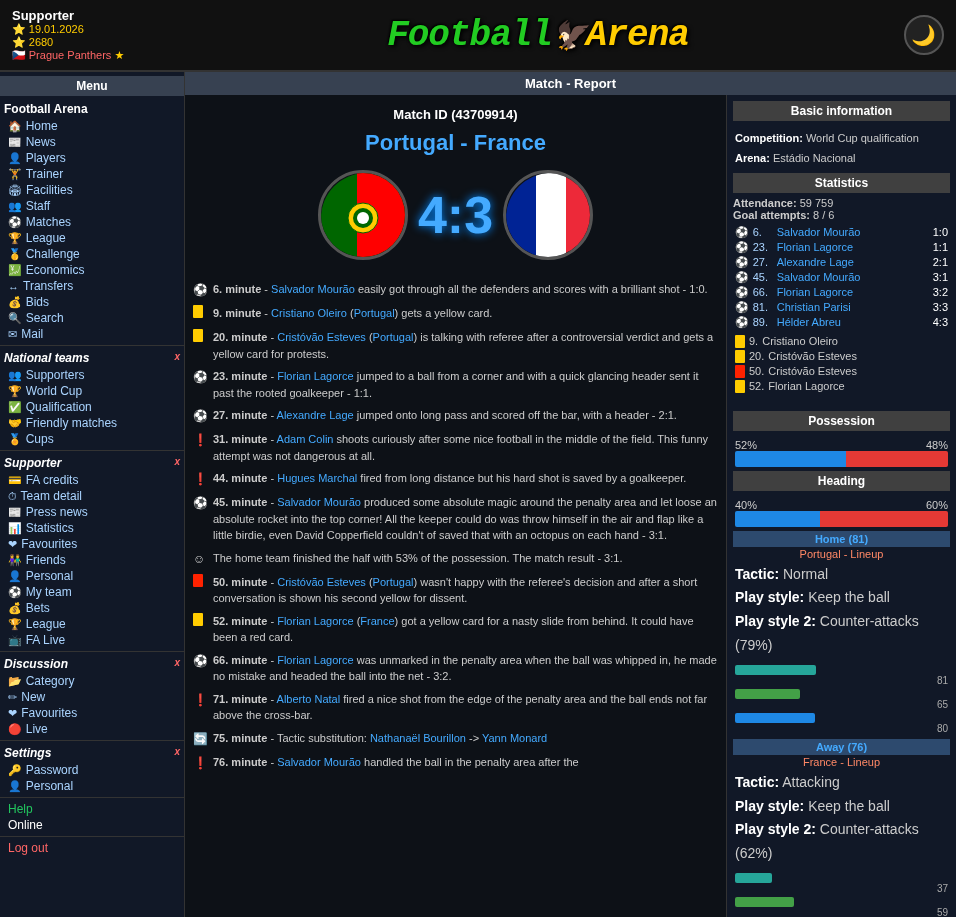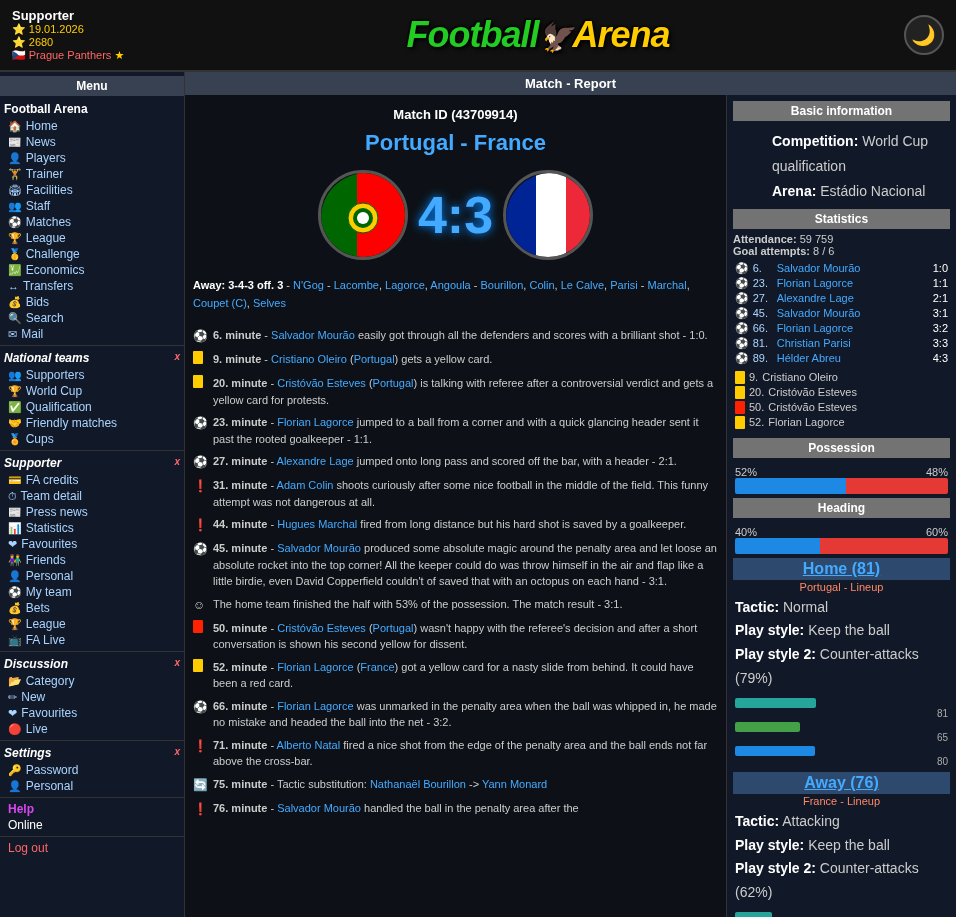--- a/index.html
+++ b/index.html
@@ -7,21 +7,21 @@
 
     
     .outer { display: flex; flex-direction: column; }
     .top-bar { background: #111; display: flex; align-items: center; padding: 8px 12px; border-bottom: 2px solid #333; }
     .top-bar .supporter-info { color: #aaa; font-size: 11px; min-width: 160px; }
     .top-bar .supporter-info .name { color: #fff; font-weight: bold; font-size: 13px; }
     .top-bar .supporter-info .date { color: #ffcc00; }
     .top-bar .supporter-info .coins { color: #ffcc00; }
     .top-bar .supporter-info .team { color: #ff6666; }
     .top-bar .logo { flex: 1; text-align: center; }
-    .top-bar .logo-text { font-size: 36px; font-weight: 900; font-style: italic; color: #22cc22; text-shadow: 2px 2px 4px #000, -1px -1px 2px #000; font-family: Liberation Sans, sans-serif; letter-spacing: -1px; }
+    .top-bar .logo-text { font-size: 36px; font-weight: 900; font-style: italic; color: #22cc22; text-shadow: 2px 2px 4px #000, -1px -1px 2px #000; font-family: Liberation Mono, monospace; letter-spacing: -1px; }
     .top-bar .logo-text span { color: #ffcc00; }
     .top-bar .moon-icon { width: 40px; height: 40px; border-radius: 50%; background: #222; border: 2px solid #555; display: flex; align-items: center; justify-content: center; font-size: 20px; }
 
     .main-area { display: flex; }
 
     
     .sidebar { background: #111827; width: 185px; min-width: 185px; padding: 4px 0; border-right: 1px solid #333; min-height: 800px; }
     .sidebar .menu-header { background: #374151; text-align: center; color: #fff; font-weight: bold; padding: 3px 0; font-size: 12px; margin-bottom: 4px; }
     .sidebar .section-header { color: #fff; font-weight: bold; padding: 2px 4px; font-size: 12px; }
     .sidebar .section-header.with-x { display: flex; justify-content: space-between; font-style: italic; }
@@ -46,37 +46,37 @@
     .score-display { font-size: 52px; font-weight: bold; color: #44aaff; text-shadow: 0 0 10px #0088ff; }
 
     .lineup-text { font-size: 11px; color: #ccc; padding: 4px 0; line-height: 1.6; }
     .lineup-text a, .event-link { color: #44aaff; cursor: pointer; text-decoration: none; }
 
     .events-section { margin-top: 8px; }
     .event-line { display: flex; align-items: flex-start; padding: 3px 0; font-size: 11px; line-height: 1.5; color: #ccc; }
     .event-icon { margin-right: 4px; font-size: 12px; min-width: 16px; }
 
     
-    .side-section-header { background: #737373; color: #fff; text-align: center; font-weight: bold; padding: 3px; font-size: 12px; margin-bottom: 4px; }
-    .basic-info { font-size: 14px; color: #ccc; padding: 4px 2px; line-height: 1.8; margin-left: 37px; }
+    .side-section-header { background: #404040; color: #fff; text-align: center; font-weight: bold; padding: 3px; font-size: 12px; margin-bottom: 4px; }
+    .basic-info { font-size: 11px; color: #ccc; padding: 4px 2px; line-height: 1.8; }
     .basic-info strong { color: #fff; }
     .goal-row { display: flex; align-items: center; padding: 1px 2px; font-size: 11px; color: #aad4ff; gap: 4px; }
     .goal-row .minute { min-width: 20px; }
     .goal-row .player-link { color: #44aaff; cursor: pointer; flex: 1; }
     .goal-row .score-res { color: #fff; min-width: 30px; text-align: right; }
     .ball-icon { font-size: 11px; }
 
     .card-row { display: flex; align-items: center; padding: 1px 2px; font-size: 11px; gap: 4px; }
     .yellow-card { display: inline-block; width: 10px; height: 13px; background: #ffcc00; border-radius: 1px; }
     .red-card { display: inline-block; width: 10px; height: 13px; background: #ff2200; border-radius: 1px; }
     .poss-row { display: flex; align-items: center; height: 16px; background: #1f2937; border-radius: 2px; overflow: hidden; width: 100%; }
     .poss-home { background: #1e88e5; height: 100%; }
     .poss-away { background: #e53935; height: 100%; }
     .poss-numbers { display: flex; justify-content: space-between; font-size: 11px; color: #ccc; }
-    .lineup-header { background: #2d4a6e; color: #44aaff; text-align: center; font-weight: bold; padding: 2px; font-size: 16px; text-decoration: underline; }
+    .lineup-header { background: #2d4a6e; color: #44aaff; text-align: center; font-weight: bold; padding: 2px; font-size: 11px; }
     .lineup-sub { text-align: center; color: #ff8866; font-size: 11px; padding: 1px 0; }
     .tactic-info { font-size: 14px; color: #ccc; padding: 2px; line-height: 1.7; }
     .tactic-info strong { color: #fff; }
 
     .play-bar-container { margin: 3px 0; }
     .play-bar { height: 10px; border-radius: 2px; }
     .play-bar.teal { background: #26a69a; }
     .play-bar.green { background: #43a047; }
     .play-bar.blue { background: #1e88e5; }
     .play-bar.red { background: #e53935; }
@@ -167,21 +167,21 @@
 
       <div class="sidebar-divider"></div>
       <div class="section-header with-x">
         <span>Settings</span>
           <span class="x-btn">x</span>
       </div>
       <div class="sidebar-item"><span class="si-icon">🔑</span>Password</div>
       <div class="sidebar-item"><span class="si-icon">👤</span>Personal</div>
 
       <div class="sidebar-divider"></div>
-      <div class="sidebar-item" style="color:#d946ef;font-weight:bold;cursor:default;">Help</div>
+      <div class="sidebar-item" style="color:#22c55e;font-weight:normal;cursor:default;">Help</div>
       <div class="sidebar-item" style="color:#fff;cursor:default;">Online</div>
       <div class="sidebar-divider"></div>
       <div class="sidebar-item" style="color:#ff6666;">Log out</div>
     </div>
 
     <div class="content">
       <div class="match-report-header">Match - Report</div>
 
       <div class="match-content">
 
@@ -209,34 +209,20 @@
                 <clipPath id="circ">
                     <circle cx="45" cy="45" r="45"></circle>
                   </clipPath>
                 <rect x="0" y="0" width="30" height="90" fill="#002395" clip-path="url(#circ)"></rect>
                 <rect x="30" y="0" width="30" height="90" fill="#ffffff" clip-path="url(#circ)"></rect>
                 <rect x="60" y="0" width="30" height="90" fill="#ed2939" clip-path="url(#circ)"></rect>
               </svg>
             </div>
           </div>
 
-          <div class="lineup-text" style="margin-top:3px;">
-            <span style="color:#fff;font-weight:bold;">Away: 3-4-3 off. 3</span> - 
-            <a class="event-link">N'Gog</a> - 
-            <a class="event-link">Lacombe</a>, 
-            <a class="event-link">Lagorce</a>, 
-            <a class="event-link">Angoula</a> - 
-            <a class="event-link">Bourillon</a>, 
-            <a class="event-link">Colin</a>, 
-            <a class="event-link">Le Calve</a>, 
-            <a class="event-link">Parisi</a> - 
-            <a class="event-link">Marchal</a>, 
-            <a class="event-link">Coupet (C)</a>, 
-            <a class="event-link">Selves</a>
-          </div>
 
           <div class="events-section">
 
             <div class="event-line">
               <span class="event-icon">⚽</span>
               <span><b>6. minute</b> - <a class="event-link">Salvador Mourão</a> easily got through all the defenders and scores with a brilliant shot - 1:0.</span>
             </div>
             <div class="event-line">
               <span class="event-icon"><span class="yellow-card"></span></span>
               <span><b>9. minute</b> - <a class="event-link">Cristiano Oleiro</a> (<a class="event-link">Portugal</a>) gets a yellow card.</span>
@@ -370,21 +356,21 @@
               <span>50.</span>
               <a class="player-link">Cristóvão Esteves</a>
             </div>
             <div class="card-row">
               <span class="yellow-card"></span>
               <span>52.</span>
               <a class="player-link">Florian Lagorce</a>
             </div>
           </div>
 
-          <div class="side-section-header" style="margin-top:8px;">Possession</div>
+          <div class="side-section-header" style="margin-top:17px;">Possession</div>
           <div style="padding:4px 2px;">
             <div class="poss-numbers">
               <span>52%</span>
                 <span>48%</span>
             </div>
             <div class="poss-row">
               <div class="poss-home" style="width:52%;"></div>
               <div class="poss-away" style="width:48%;"></div>
             </div>
           </div>

